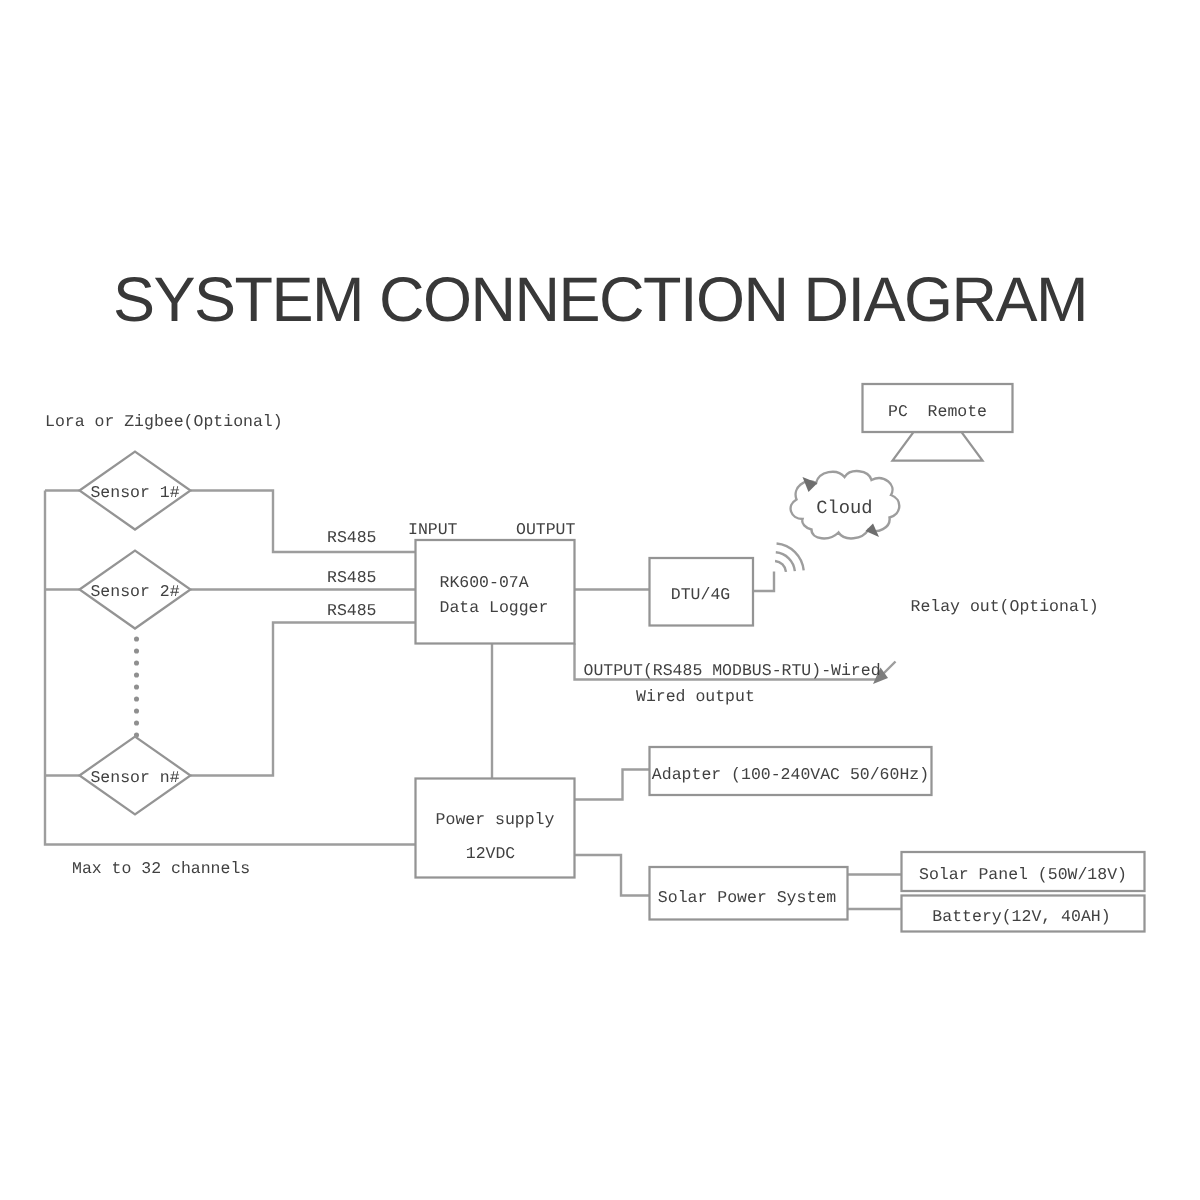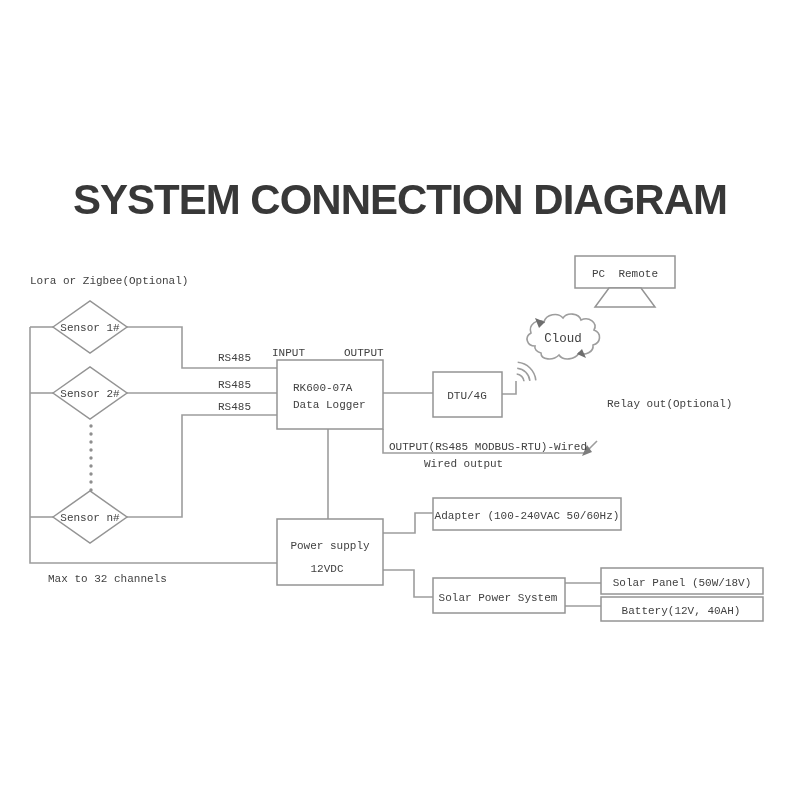--- a/index.html
+++ b/index.html
@@ -1,19 +1,19 @@
 <!DOCTYPE html>
 <html><head>
 <meta charset="utf-8">
 <style>
   html,body{margin:0;padding:0;background:#ffffff;}
   .stage{position:relative;width:800px;height:800px;background:#ffffff;overflow:hidden;
          font-family:"Liberation Mono",monospace;}
   .title{position:absolute;left:0;top:176px;width:800px;text-align:center;
-         font-family:"Liberation Sans",sans-serif;font-weight:bold;font-size:42px;
+         font-family:"Liberation Sans",sans-serif;font-weight:normal;font-size:42px;
          letter-spacing:-1px;color:#383838;white-space:pre;}
   svg text{font-family:"Liberation Mono",monospace;fill:#414141;white-space:pre;}
   svg .ln{stroke:#9d9d9d;stroke-width:1.6;fill:none;}
   svg .bx{stroke:#949494;stroke-width:1.5;fill:#ffffff;}
   svg .t11{font-size:11px;}
   svg .t12{font-size:12.5px;}
   svg .mid{text-anchor:middle;}
 </style>
 </head>
 <body>

